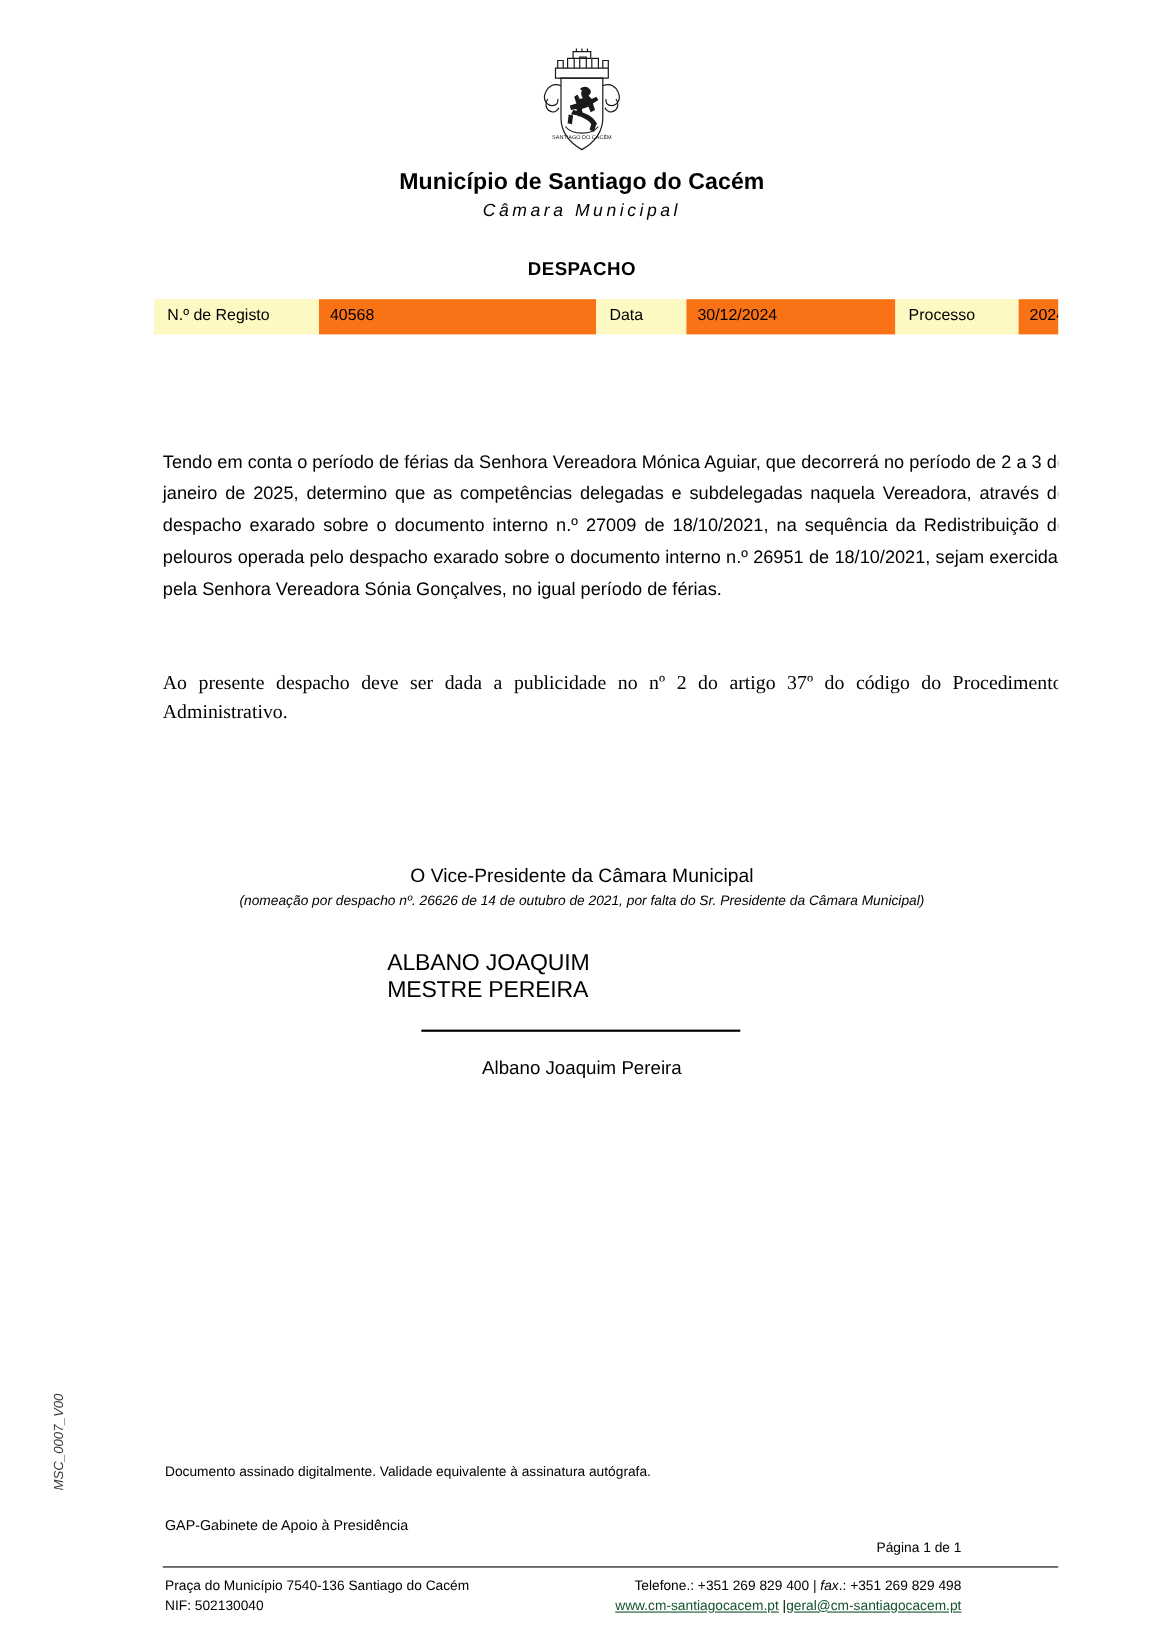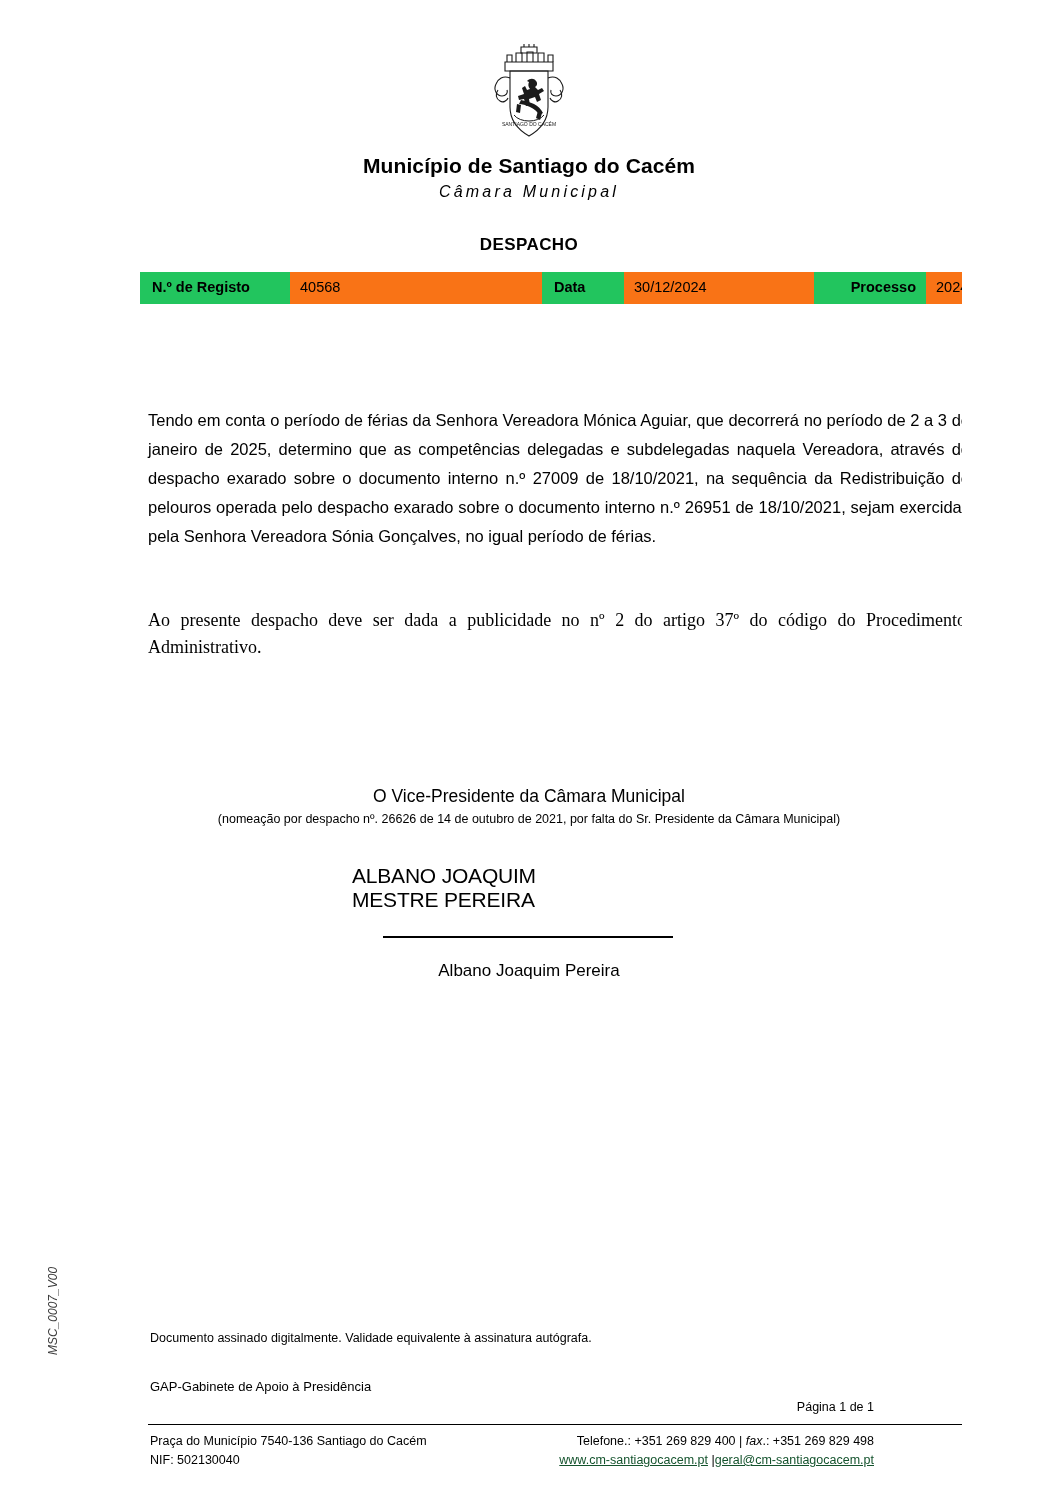--- a/index.html
+++ b/index.html
@@ -69,33 +69,32 @@
     font-size: 14.5px;
   }
   .meta-table td {
     background: #f97316;
     padding: 7px 0 9px 0;
     vertical-align: middle;
     border: none;
     white-space: nowrap;
   }
   .meta-table td.lbl {
-    background: #22c55e;
+    background: #fef9c3;
     padding-left: 12px;
     padding-right: 10px;
-    font-weight: bold;
   }
   .meta-table td.val {
     padding-left: 10px;
   }
   .c-lbl1 { width: 128px; }
   .c-val1 { width: 242px; }
   .c-lbl2 { width: 60px; }
   .c-val2 { width: 180px; }
-  .c-lbl3 { width: 90px; text-align: right; }
+  .c-lbl3 { width: 90px; }
   .c-val3 { width: auto; }
 
   
   .body-block {
     position: absolute;
     left: 148px;
     top: 406px;
     width: 822px;
   }
   .para-sans {
@@ -125,20 +124,21 @@
     text-align: center;
     font-size: 17.5px;
   }
   .sign-sub {
     position: absolute;
     left: 0;
     top: 812px;
     width: 1058px;
     text-align: center;
     font-size: 12.5px;
+    font-style: italic;
   }
 
   .sig-stamp {
     position: absolute;
     left: 352px;
     top: 864px;
     width: 380px;
     display: flex;
     align-items: flex-start;
   }

